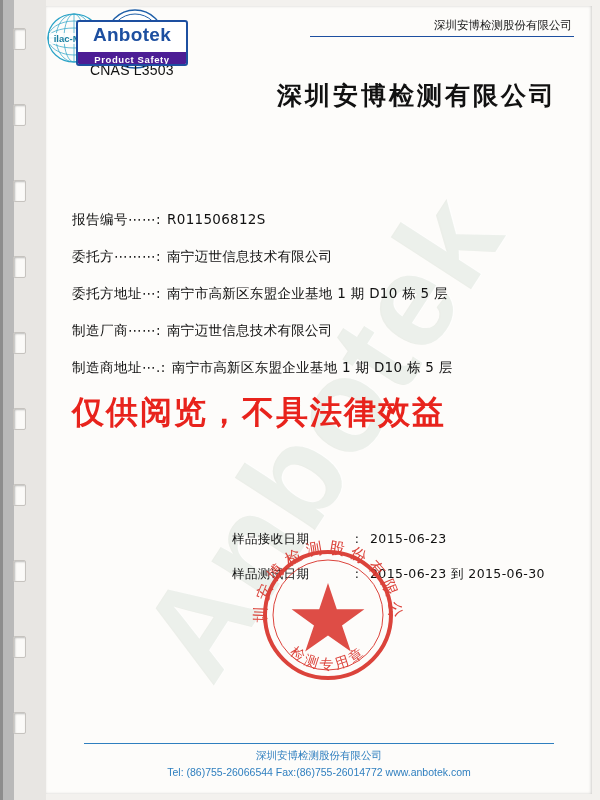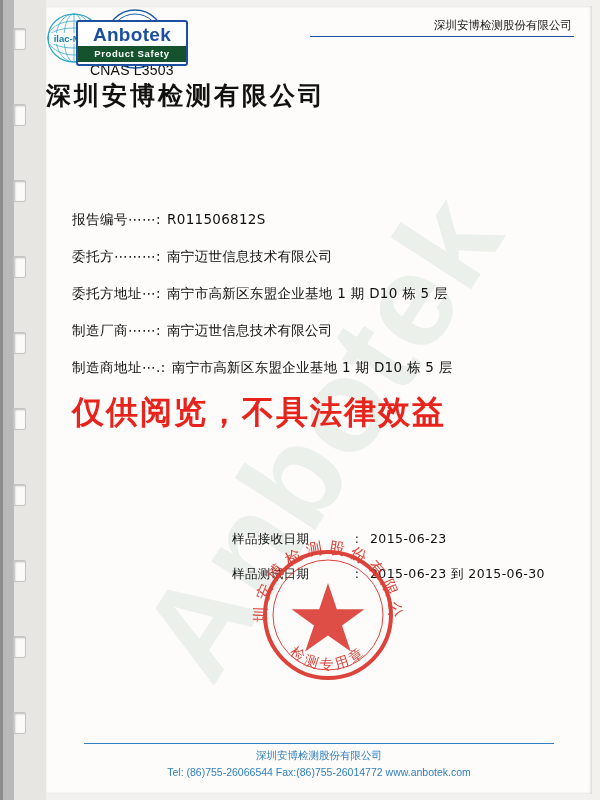--- a/index.html
+++ b/index.html
@@ -80,25 +80,25 @@
   }
   #logo .lg1 {
     display: block;
     font-size: 19px; font-weight: bold; color: #1d4fa0;
     letter-spacing: .3px;
     margin-top: 2px;
     font-family: "Liberation Sans", sans-serif;
   }
   #logo .lg2 {
     display: block;
-    background: #14532d; color: #fff;
+    background: #4c1d95; color: #fff;
     font-size: 9.5px; font-weight: bold;
     letter-spacing: .6px;
     padding: 2px 0 3px;
-    margin-top: 0;
+    margin-top: 6px;
   }
 
   #hdr-company {
     right: 20px; top: 12px;
     font-size: 11.5px; color: #1a1a1a;
     text-align: right;
   }
   #hdr-rule {
     right: 18px; top: 30px;
     width: 264px; height: 0;
@@ -109,21 +109,21 @@
     font-size: 11.5px; color: #111;
     text-align: right;
     white-space: nowrap;
   }
   #hdr-meta .pg { font-weight: normal; }
   #hdr-meta .rp { letter-spacing: .2px; }
 
   
   #title-wrap {
     left: 0; top: 72px; width: 511px;
-    text-align: left;
+    text-align: right;
     z-index: 3;
   }
   #title1, #title2 {
     font-family: "DejaVu Sans", sans-serif;
     font-size: 25px;
     font-weight: bold;
     color: #111;
     letter-spacing: 3px;
     line-height: 1.45;
   }

